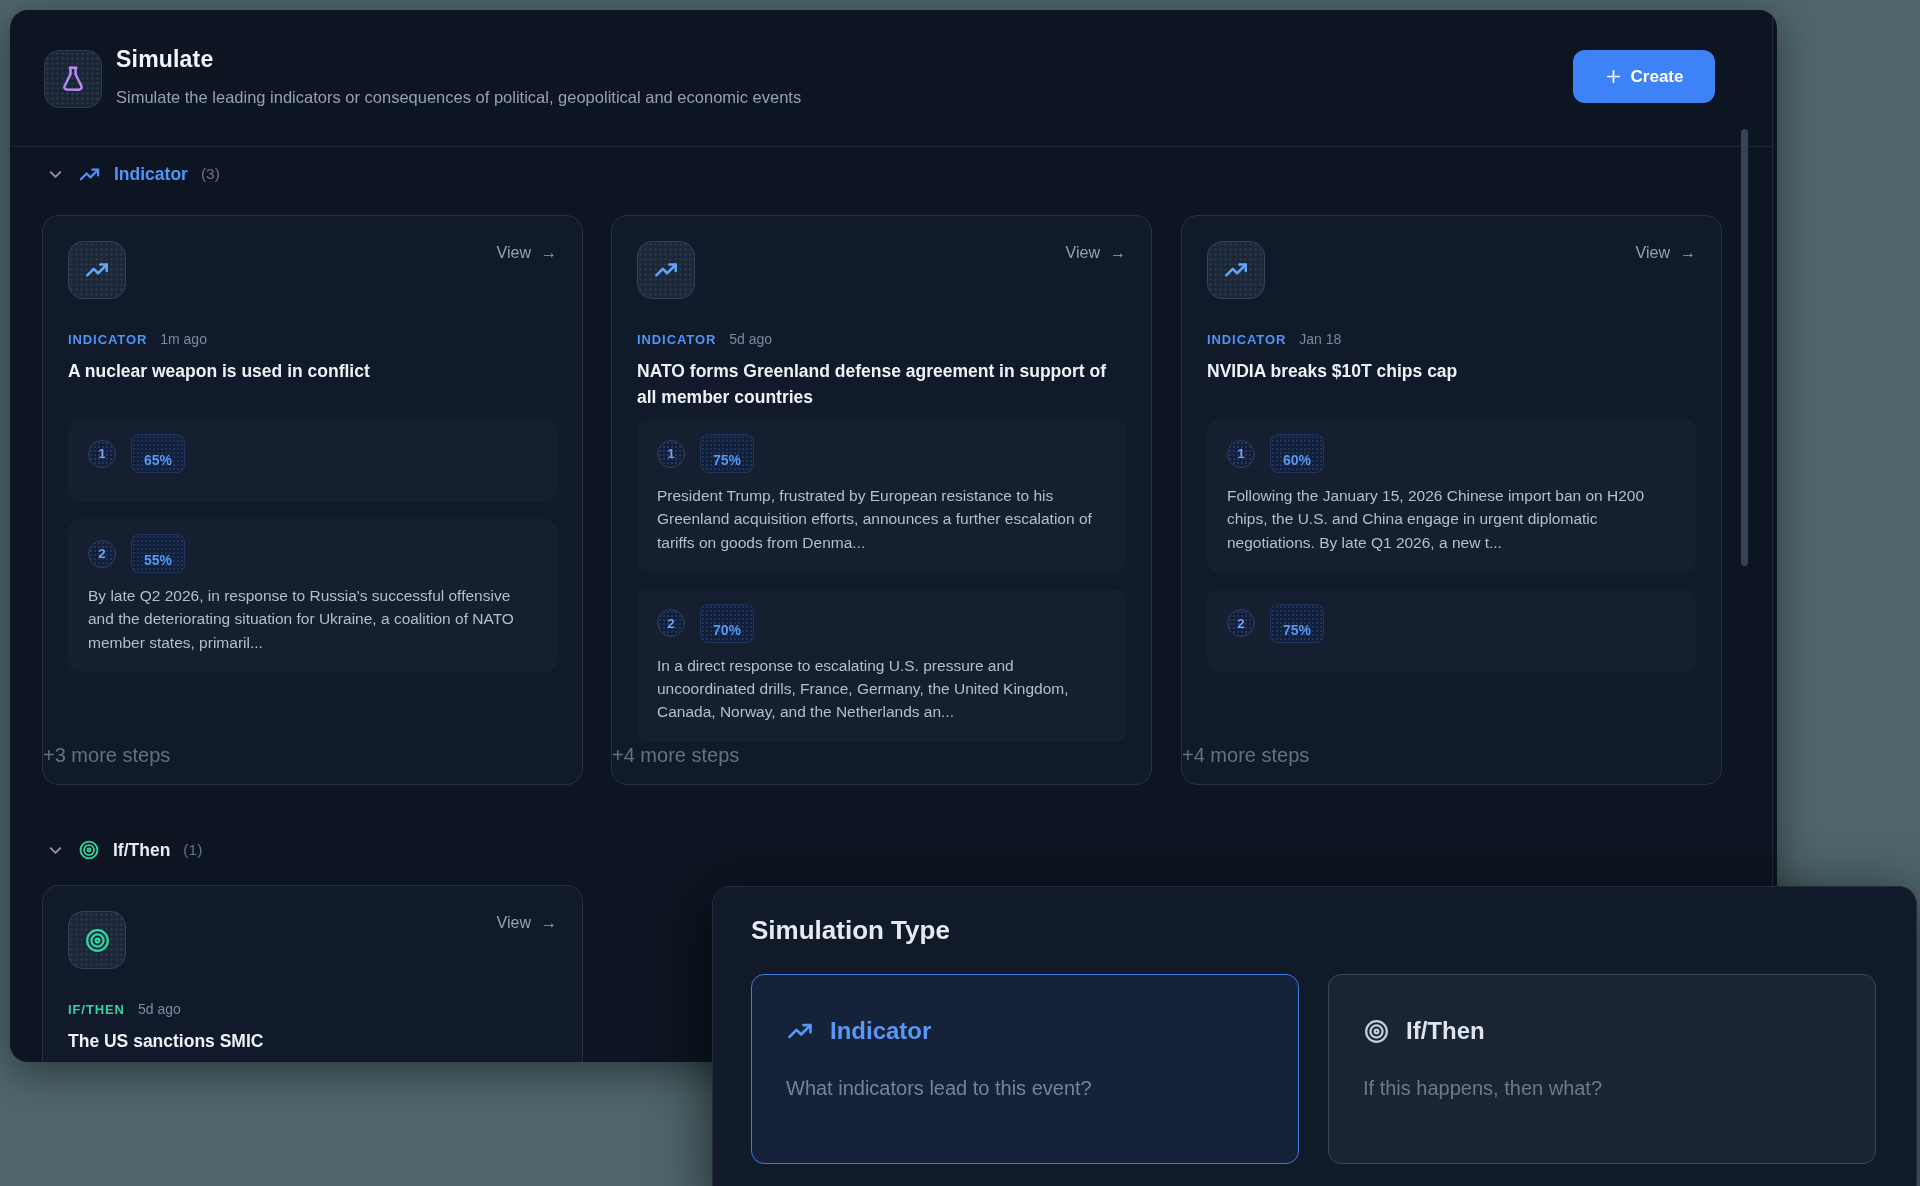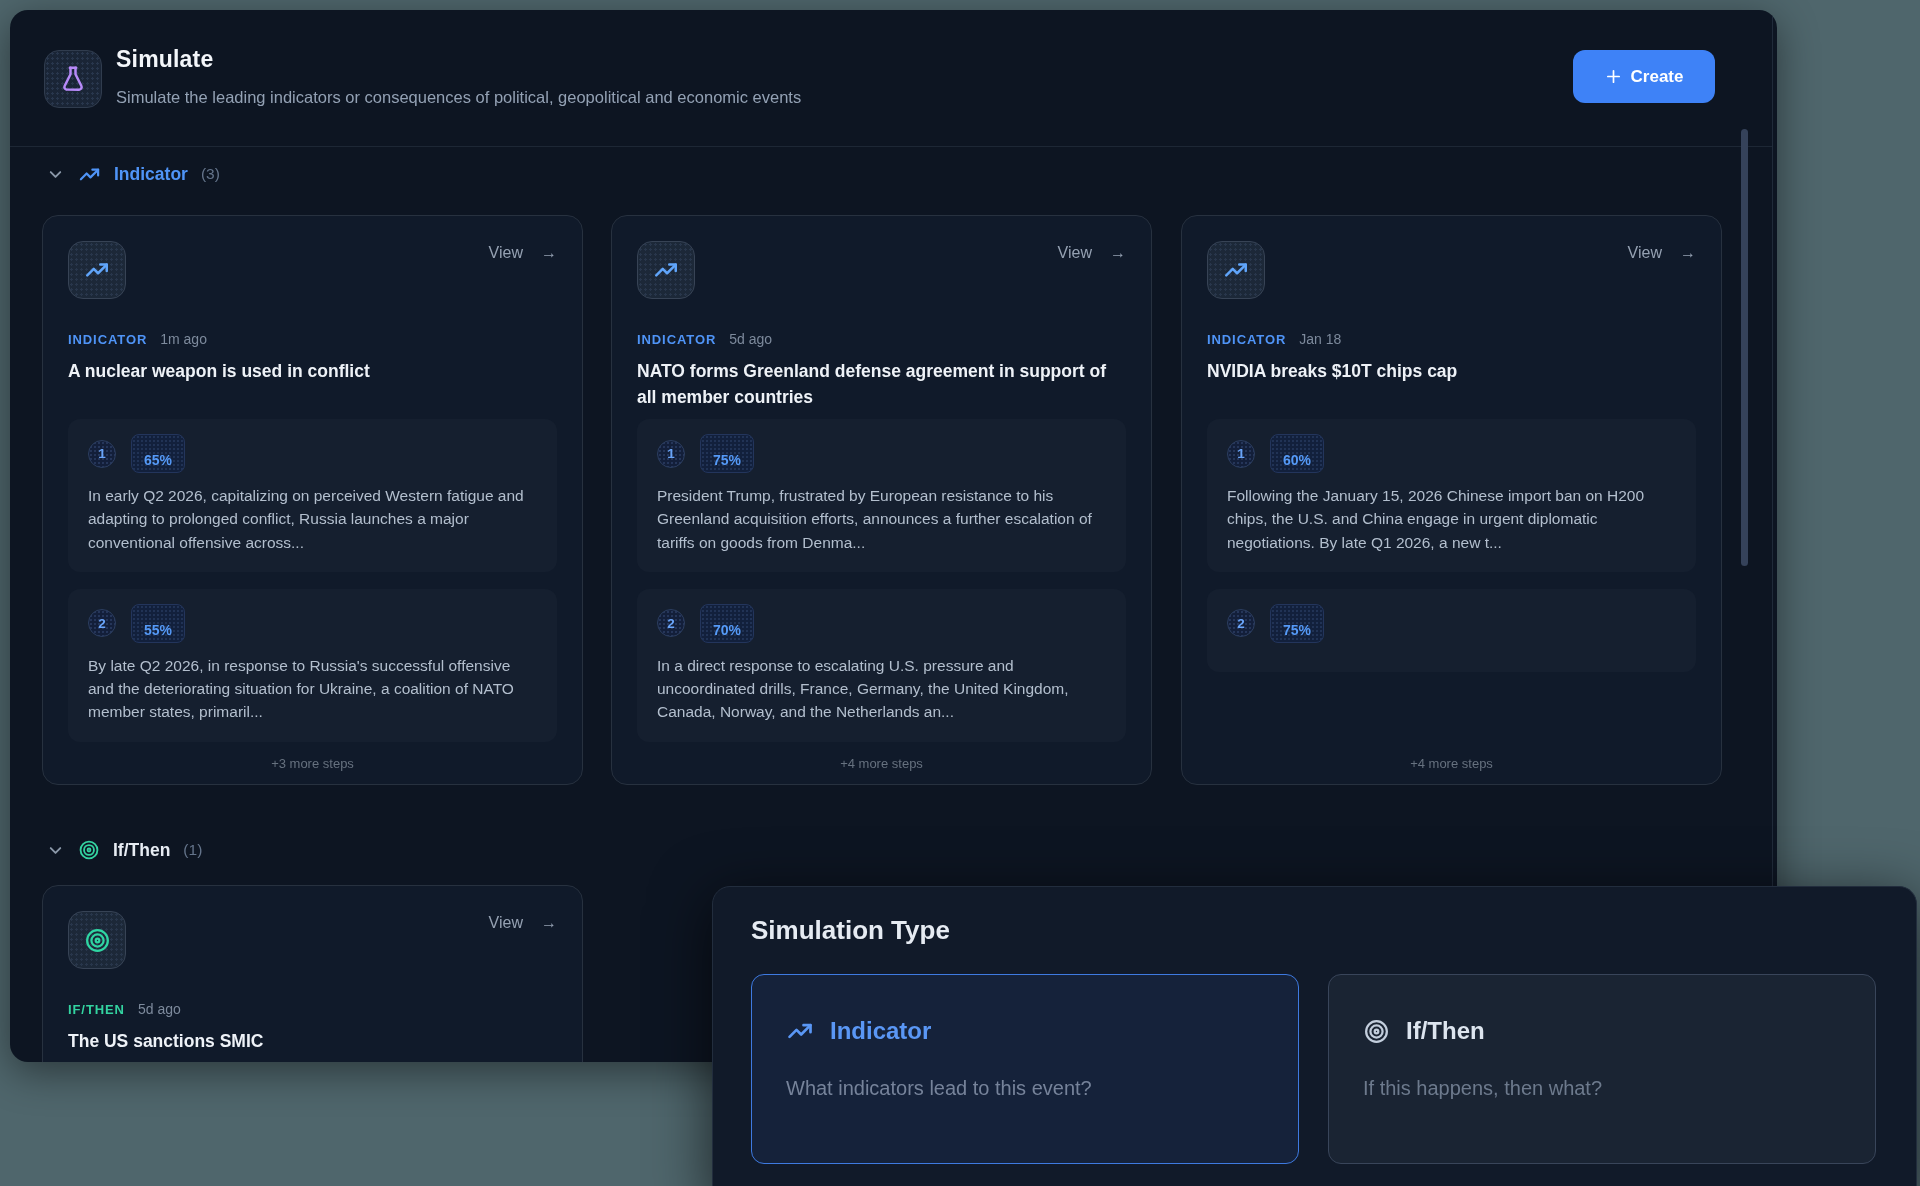--- a/index.html
+++ b/index.html
@@ -54,21 +54,21 @@
   .card.ind { top:205px; height:570px; }
   .card.ift { top:875px; height:230px; }
   .card-iconbox {
     position:absolute; left:25px; top:25px; width:58px; height:58px;
     background:#1c2838 radial-gradient(rgba(130,160,220,.12) 1px, transparent 1.3px);
     background-size:5px 5px;
     border:1px solid #374355; border-radius:15px;
     display:flex; align-items:center; justify-content:center;
   }
   .view-link {
-    position:absolute; right:25px; top:28px; display:flex; align-items:center; gap:18px;
+    position:absolute; right:25px; top:28px; display:flex; align-items:center; gap:10px;
     color:#95a1b2; font-size:16px; cursor:pointer;
   }
   .meta-row { position:absolute; left:25px; top:115px; display:flex; align-items:baseline; gap:13px; }
   .type-label { font-size:13px; font-weight:700; letter-spacing:.07em; }
   .type-label.blue { color:#4f94f7; }
   .type-label.green { color:#33d3a0; }
   .time-label { font-size:14px; color:#7d8a9c; }
   .card-title {
     position:absolute; left:25px; top:142px; right:25px;
     font-size:17.5px; font-weight:600; color:#eef2f7; line-height:1.5;
@@ -86,21 +86,21 @@
     font-size:13.5px; font-weight:700;
     display:flex; align-items:center; justify-content:center;
   }
   .step-pct {
     background:#12203c radial-gradient(rgba(120,160,230,.15) 1px, transparent 1.2px);
     background-size:4px 4px;
     border:1px solid #23355c; color:#559af8;
     border-radius:8px; padding:17px 12px 4px; font-size:14px; font-weight:600;
   }
   .step-text { font-size:15.5px; color:#b3bfce; line-height:1.5; }
-  .more-steps { position:absolute; left:0; right:0; top:528px; text-align:center; font-size:13px; color:#66717f;margin-top:12px; }
+  .more-steps { position:absolute; left:0; right:0; top:528px; font-size:20px; color:#66717f; }
   
   .modal {
     position:absolute; left:712px; top:886px; width:1205px; height:320px; z-index:10;
     background:#111a29; border:1px solid #222d3d; border-radius:18px;
     box-shadow:0 12px 60px rgba(0,0,0,.65);
   }
   .modal-title { position:absolute; left:38px; top:28px; font-size:26px; font-weight:600; color:#e6ebf2; }
   .sim-option {
     position:absolute; top:87px; width:548px; height:190px; border-radius:13px; cursor:pointer;
   }
@@ -171,21 +171,20 @@
       <span class="type-label blue">INDICATOR</span>
       <span class="time-label">1m ago</span>
     </div>
     <div class="card-title">A nuclear weapon is used in conflict</div>
     <div class="card-steps">
       <div class="step">
         <div class="step-badges">
           <span class="step-num">1</span>
           <span class="step-pct">65%</span>
         </div>
-        <div class="step-text">In early Q2 2026, capitalizing on perceived Western fatigue and adapting to prolonged conflict, Russia launches a major conventional offensive across...</div>
       </div>
       <div class="step">
         <div class="step-badges">
           <span class="step-num">2</span>
           <span class="step-pct">55%</span>
         </div>
         <div class="step-text">By late Q2 2026, in response to Russia's successful offensive and the deteriorating situation for Ukraine, a coalition of NATO member states, primaril...</div>
       </div>
     </div>
     <div class="more-steps">+3 more steps</div>

